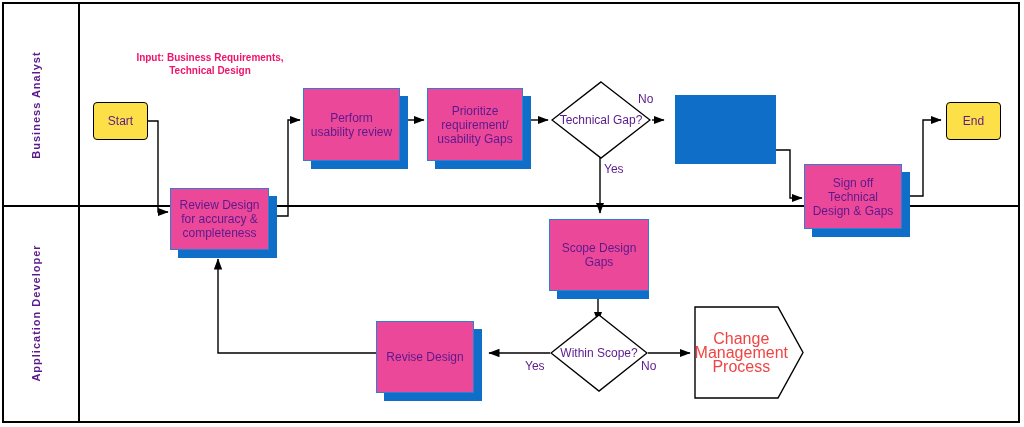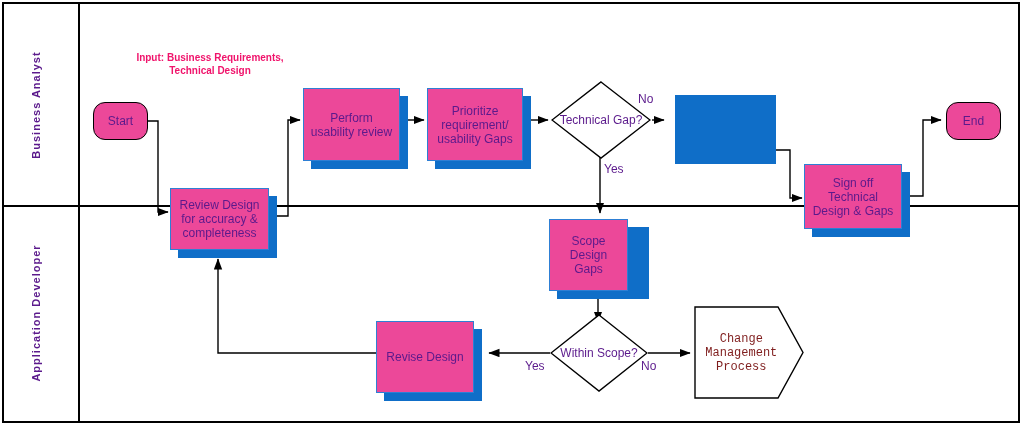--- a/index.html
+++ b/index.html
@@ -72,42 +72,42 @@
     border:1.5px solid #2e7fd4;
     z-index:3;
   }
   .proc-shadow{
     position:absolute;
     background:#0f6ec8;
     z-index:2;
   }
   
   .term{
-    background:#ec4899;
+    background:#fde047;
     border:1.5px solid #000000;
-    border-radius:12px;
+    border-radius:4px;
     z-index:3;
   }
   
   .diamond-wrap{position:absolute;z-index:3;}
   .diamond-wrap svg{position:absolute;left:0;top:0;}
   .diamond-text{
     position:absolute;left:0;top:0;width:100%;height:100%;
     display:flex;align-items:center;justify-content:center;
     text-align:center;color:#5b1a8c;font-size:12px;line-height:14px;
     font-family:"Liberation Sans","DejaVu Sans",sans-serif;
   }
   
   .penta-wrap{position:absolute;z-index:3;}
   .penta-wrap svg{position:absolute;left:0;top:0;}
   .penta-text{
     position:absolute;left:0;top:0;width:86%;height:100%;
     display:flex;align-items:center;justify-content:center;
-    text-align:center;color:#7f1d1d;font-size:12px;line-height:14px;
-    font-family:Liberation Mono, monospace;
+    text-align:center;color:#ef4444;font-size:16px;line-height:14px;
+    font-family:Liberation Sans, sans-serif;
   }
   
   .edge-label{
     position:absolute;
     color:#5b1a8c;
     font-size:12px;
     font-family:"Liberation Sans","DejaVu Sans",sans-serif;
     white-space:nowrap;
     z-index:4;
   }
@@ -204,21 +204,21 @@
   <div class="proc-shadow" style="left:812px;top:172px;width:98px;height:65px;"></div>
   <div class="node proc" style="left:804px;top:164px;width:98px;height:65px;padding:4px 3px;">
     <span>Sign off Technical Design &amp; Gaps</span>
   </div>
 
   <div class="node term" style="left:946px;top:102px;width:55px;height:38px;">
     <span>End</span>
   </div>
 
   <div class="proc-shadow" style="left:557px;top:227px;width:92px;height:72px;"></div>
-  <div class="node proc" style="left:549px;top:219px;width:79px;height:72px;padding:2px 4px;">
+  <div class="node proc" style="left:549px;top:219px;width:100px;height:72px;padding:2px 4px;">
     <span>Scope Design Gaps</span>
   </div>
 
   <div class="diamond-wrap" style="left:550px;top:314px;width:98px;height:78px;">
     <svg width="98" height="78" viewBox="0 0 98 78" xmlns="http://www.w3.org/2000/svg">
       <polygon points="49,1 97,39 49,77 1,39" fill="#ffffff" stroke="#000000" stroke-width="1.4"></polygon>
     </svg>
     <div class="diamond-text">Within Scope?</div>
   </div>
 

